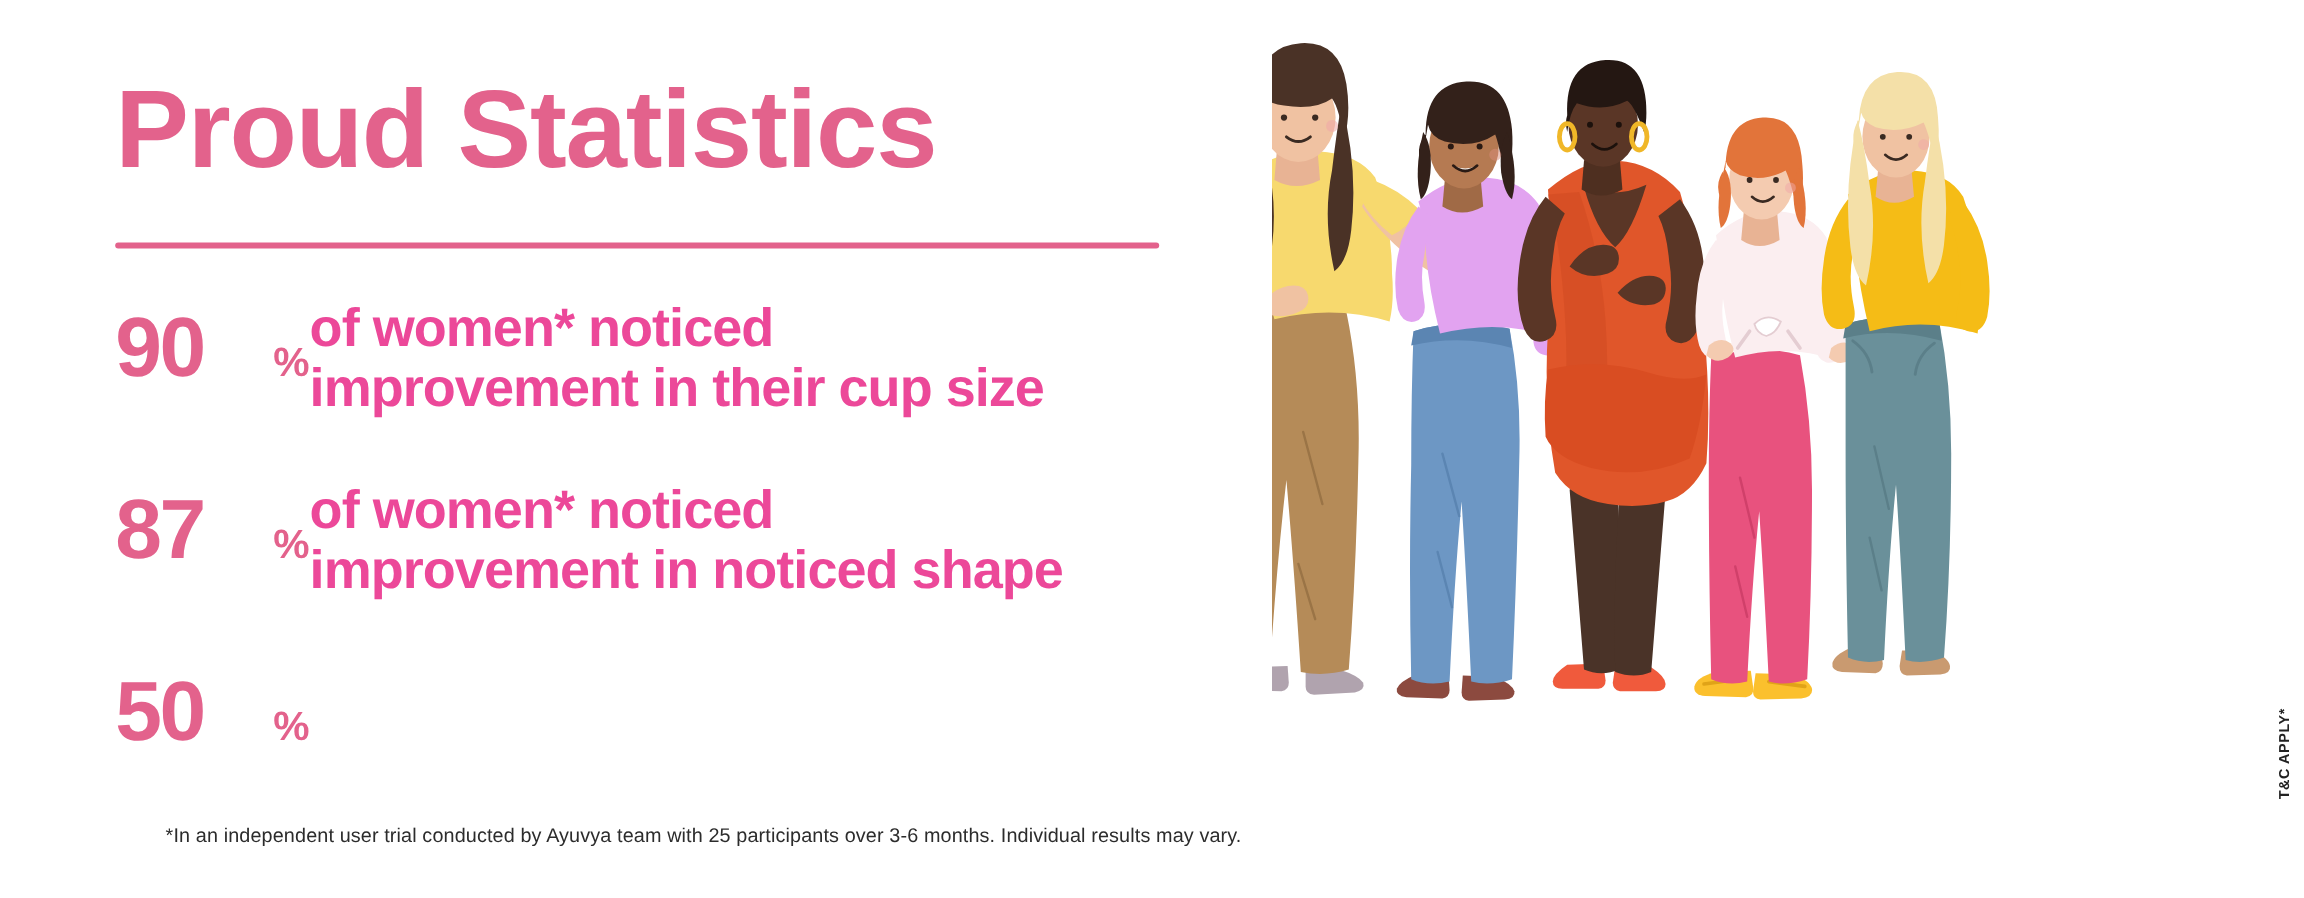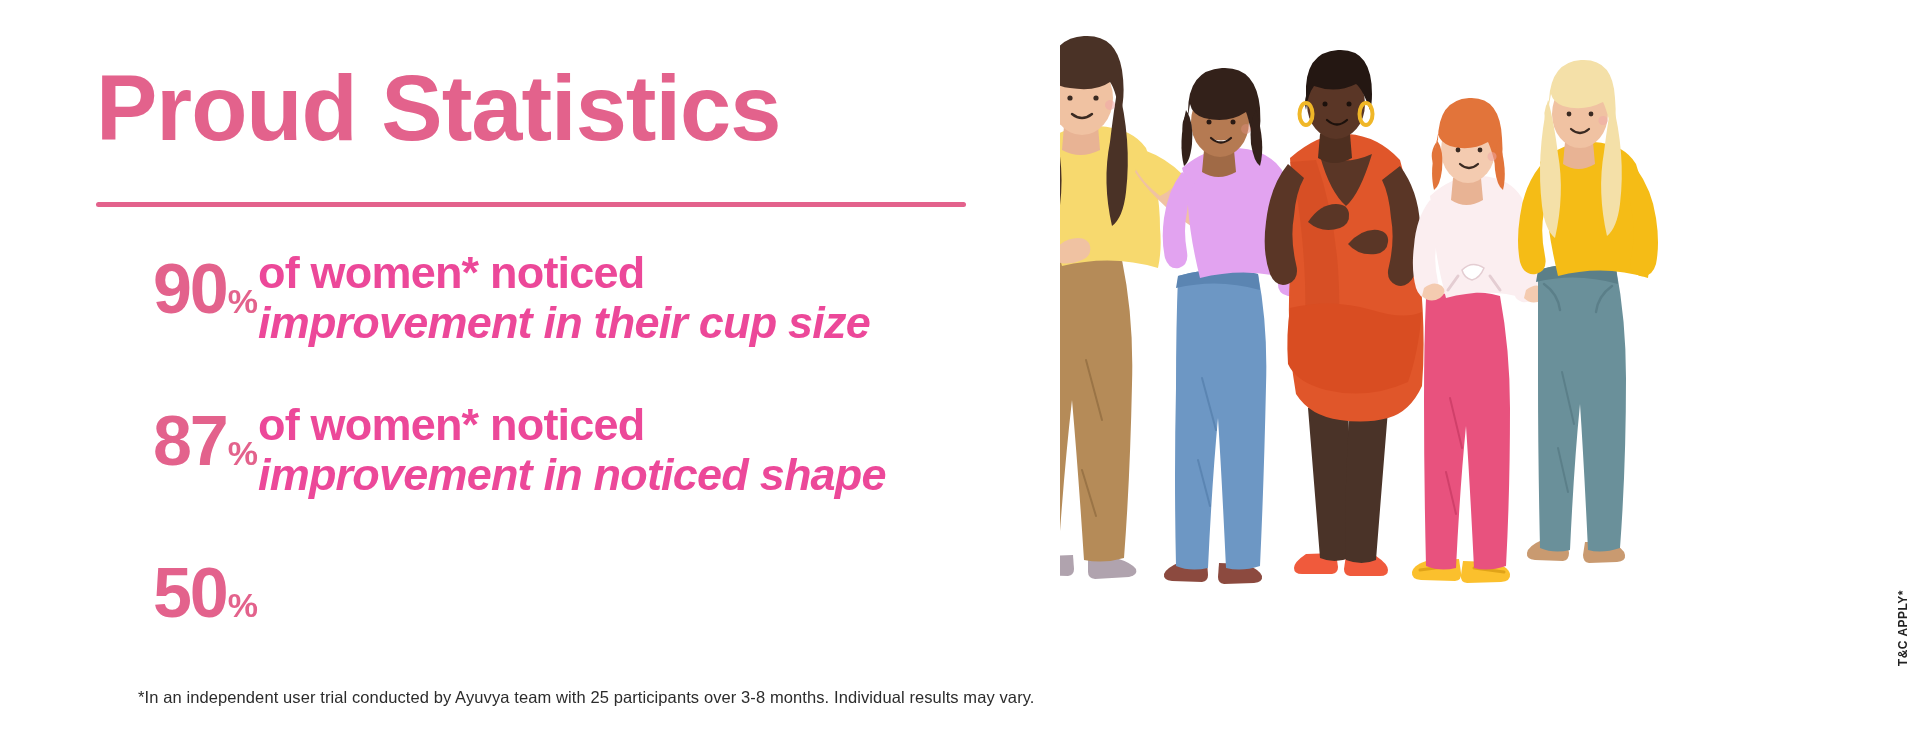--- a/index.html
+++ b/index.html
@@ -39,21 +39,21 @@
     margin-bottom:42px;
     height:110px;
   }
   .stat-figure{
     display:flex;
     align-items:baseline;
     color:#e3628c;
     font-weight:bold;
     width:162px;
     flex:0 0 162px;
-    justify-content:flex-end;
+    justify-content:space-between;
     padding-top:10px;
   }
   .stat-number{
     font-size:70px;
     line-height:1;
     letter-spacing:-2px;
   }
   .stat-pct{
     font-size:34px;
     line-height:1;
@@ -62,21 +62,21 @@
   }
   .stat-text{
     flex:1;
     color:#ec4899;
     font-size:45px;
     font-weight:bold;
     line-height:1.12;
     letter-spacing:-0.8px;
     padding-top:4px;
   }
-  .stat-text .l2{display:block;font-style:italic;}
+  .stat-text .l2{display:block;}
 
   .footnote{
     position:absolute;left:138px;top:688px;
     font-size:16.5px;
     color:#2c2c2c;
     font-weight:normal;
     letter-spacing:0.1px;
     white-space:nowrap;
   }
 
@@ -131,21 +131,21 @@
 
       <div class="stat-row">
         <div class="stat-figure">
           <span class="stat-number">50</span>
           <span class="stat-pct">%</span>
         </div>
       </div>
 
     </div>
 
-    <div class="footnote">*In an independent user trial conducted by Ayuvya team with 25 participants over 3-8 months. Individual results may vary.</div>
+    <div class="footnote">*In an independent user trial conducted by Ayuvya team with 25 participants over 3-6 months. Individual results may vary.</div>
   </div>
 
   <div class="illustration">
     <svg width="860" height="748" viewBox="0 0 860 748" xmlns="http://www.w3.org/2000/svg">
 
       <g>
 
         <path d="M -18 556 q -14 6 -16 12 q -1 6 8 7 l 34 1 q 6 -1 6 -7 l -1 -14 z" fill="#b0a3ae"></path>
         <path d="M 56 558 q 16 5 20 11 q 2 6 -7 8 l -34 2 q -7 -1 -7 -7 l 0 -14 z" fill="#b0a3ae"></path>
 

